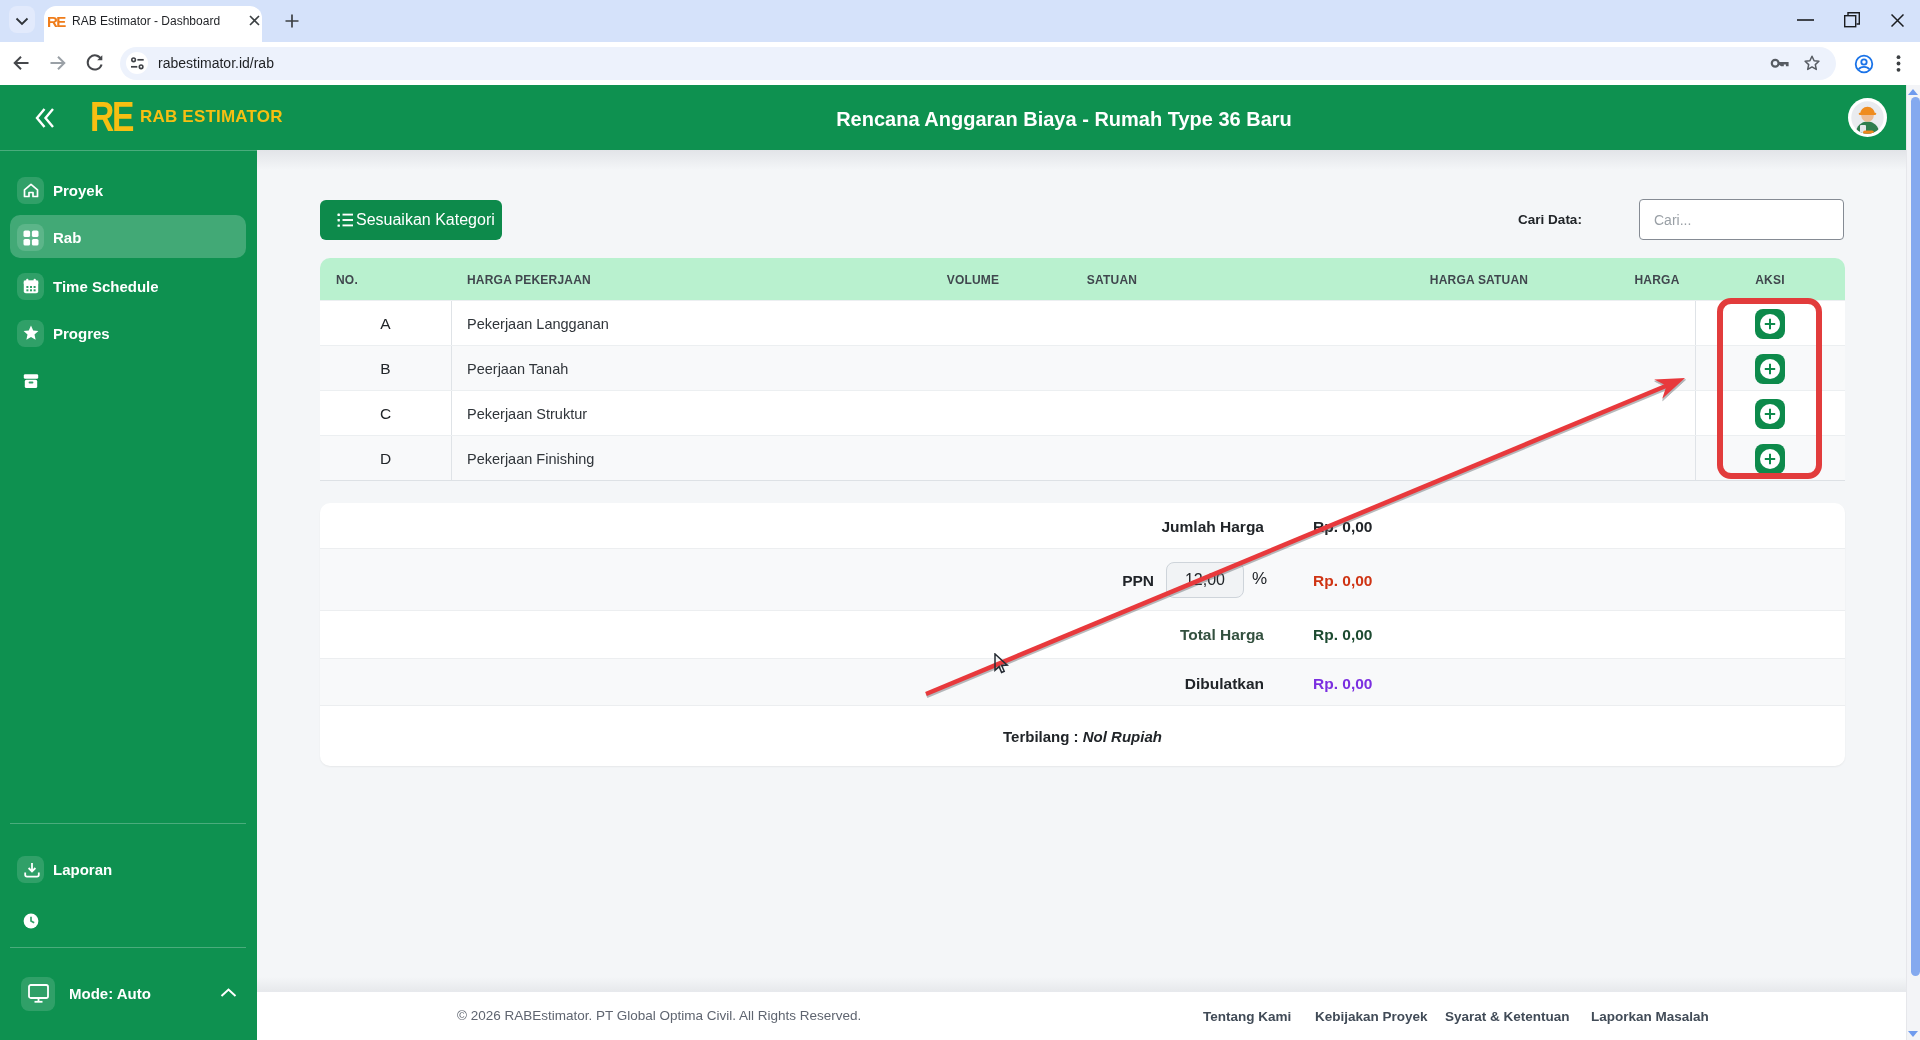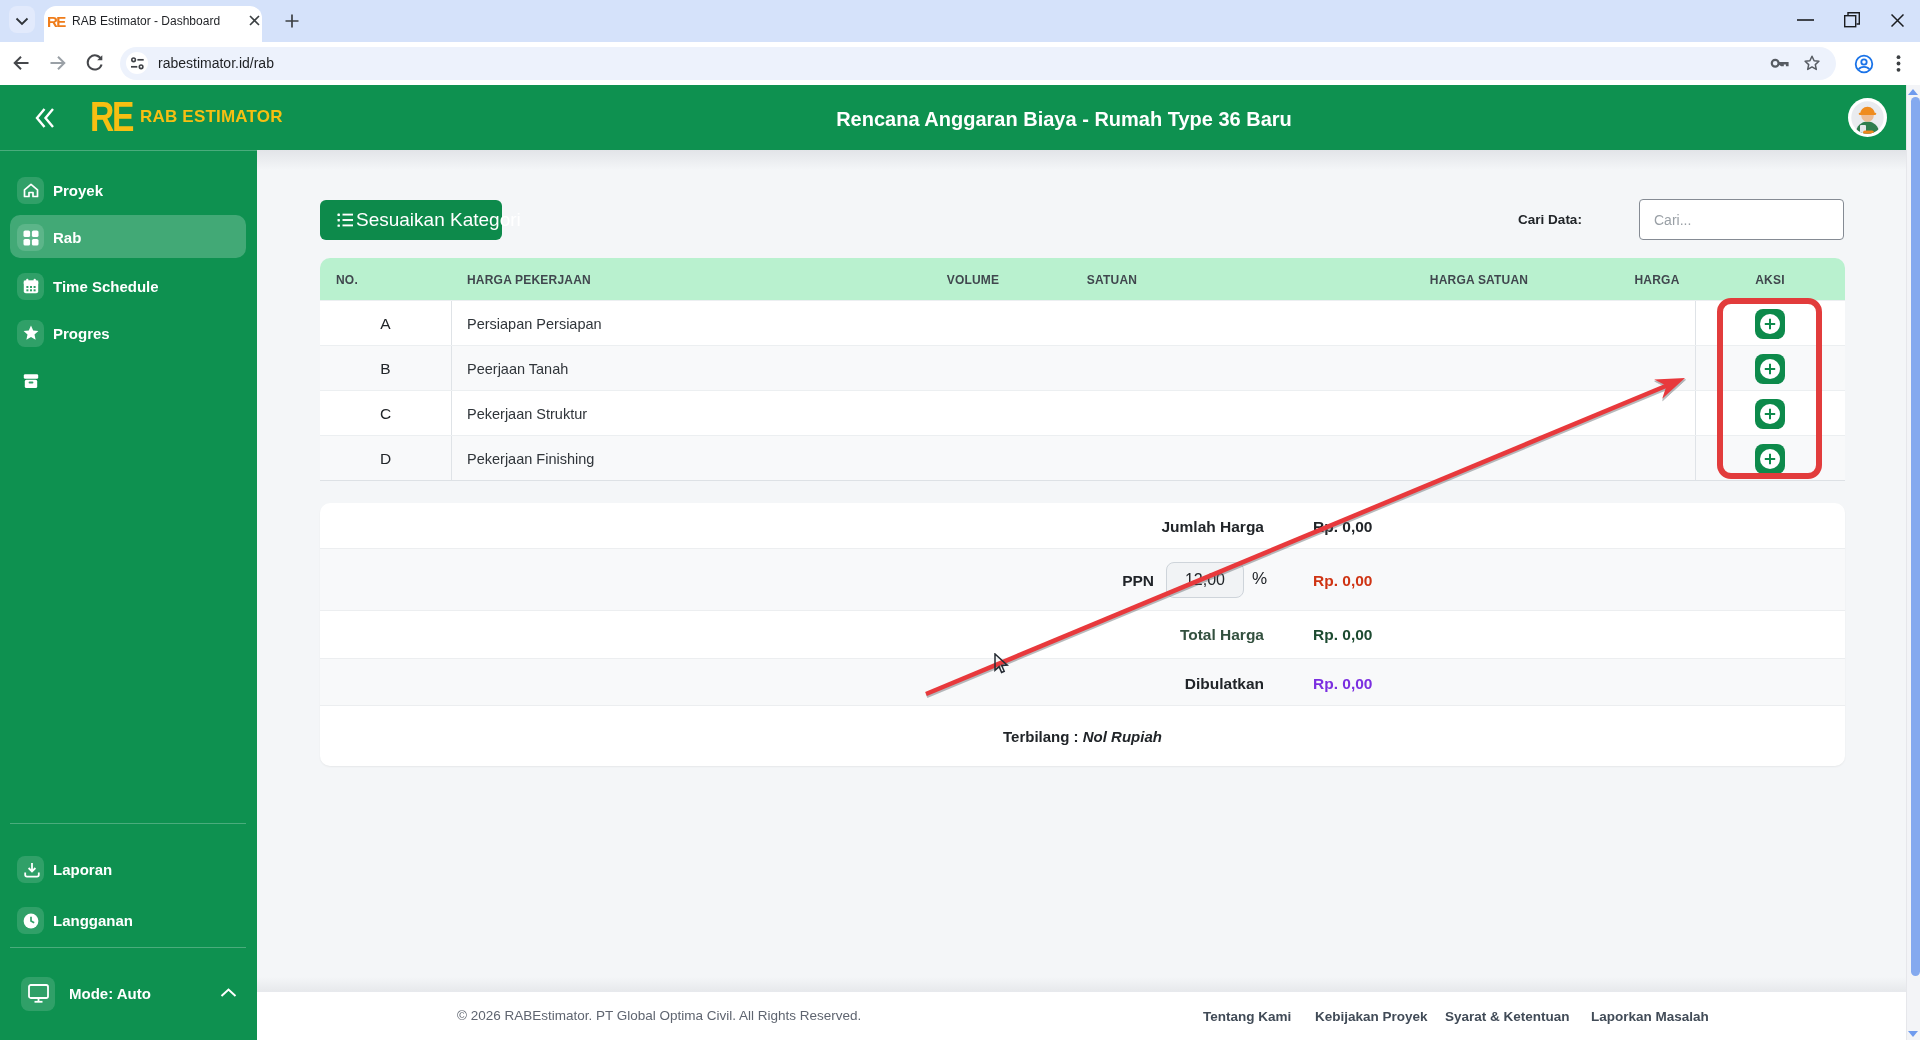--- a/index.html
+++ b/index.html
@@ -26,21 +26,21 @@
   #main::after { content:''; position:absolute; left:0; bottom:0; width:100%; height:14px; background:linear-gradient(rgba(244,246,248,0), #e7e9ec); }
   #footer { left:257px; top:991px; width:1649px; height:49px; background:#fff; border-top:1px solid #e7e9ed; }
 
   .navitem { position:absolute; left:0; width:257px; height:47px; }
   .navicon { position:absolute; left:17px; top:10px; width:27px; height:27px; border-radius:8px; background:rgba(255,255,255,.14); }
   .navlabel { position:absolute; left:53px; top:15px; color:#fff; font-weight:bold; font-size:15px; }
   .navactive { position:absolute; left:10px; top:65px; width:236px; height:43px; border-radius:10px; background:rgba(255,255,255,.22); }
   .sidediv { position:absolute; left:10px; width:236px; height:1px; background:rgba(255,255,255,.25); }
 
   
-  #btnkat { left:320px; top:200px; width:182px; height:40px; background:#0d8a4b; border-radius:6px; color:#fff; font-size:19px; line-height:40px; white-space:nowrap; }
+  #btnkat { left:320px; top:200px; width:182px; height:40px; background:#0d8a4b; border-radius:6px; color:#fff; font-size:16px; line-height:40px; white-space:nowrap; }
   #caridata { left:1470px; top:212px; width:160px; text-align:center; font-weight:bold; font-size:13.5px; color:#212529; }
   #cariinput { left:1639px; top:199px; width:205px; height:41px; background:#fff; border:1px solid #858b94; border-radius:4px; }
   #cariph { left:1654px; top:212px; font-size:14px; color:#9aa0a6; }
 
   
   #thead { left:320px; top:258px; width:1525px; height:42px; background:#b9f1cf; border-radius:10px 10px 0 0; }
   .th { position:absolute; top:15px; font-weight:bold; font-size:12px; color:#40474e; letter-spacing:.2px; }
   .trow { position:absolute; left:320px; width:1525px; height:45px; background:#fff; border-top:1px solid #eceff1; }
   .trowalt { background:#f8f9fa; }
   .tno { position:absolute; left:0; top:14px; width:131px; text-align:center; font-size:15.5px; color:#212529; }
@@ -93,24 +93,20 @@
     </div>
   <div class="navitem" style="top:113px">
       <div class="navicon"></div>
       <div class="navlabel">Time Schedule</div>
     </div>
   <div class="sidediv" style="top:673px"></div>
   <div class="navitem" style="top:696px">
       <div class="navicon"></div>
       <div class="navlabel">Laporan</div>
     </div>
-  <div class="navitem" style="top:747px">
-      <div class="navicon"></div>
-      <div class="navlabel">Langganan</div>
-    </div>
   <div class="sidediv" style="top:797px"></div>
   <div class="navitem" style="top:820px">
       <div class="navicon" style="left:21px;width:34px;height:34px;top:7px"></div>
       <div class="navlabel" style="left:69px;top:15px">Mode: Auto</div>
     </div>
 </div>
 <div id="main" class="abs"></div>
 
 <div id="btnkat" class="abs" style="text-align:left;padding-left:36px">Sesuaikan Kategori</div>
 <div id="caridata" class="abs">Cari Data:</div>
@@ -121,21 +117,21 @@
   <div class="th" style="left:16px">NO.</div>
   <div class="th" style="left:147px">HARGA PEKERJAAN</div>
   <div class="th" style="left:603px;width:100px;text-align:center">VOLUME</div>
   <div class="th" style="left:742px;width:100px;text-align:center">SATUAN</div>
   <div class="th" style="left:1079px;width:160px;text-align:center">HARGA SATUAN</div>
   <div class="th" style="left:1287px;width:100px;text-align:center">HARGA</div>
   <div class="th" style="left:1400px;width:100px;text-align:center">AKSI</div>
 </div>
 <div class="trow abs" style="top:300px">
     <div class="tno">A</div>
-    <div class="tname">Persiapan Persiapan</div>
+    <div class="tname">Pekerjaan Langganan</div>
     <div class="vline1"></div>
     <div class="vline2"></div>
     <div class="plusbtn"><svg width="30" height="30">
         <circle cx="15" cy="15" r="10" fill="#fff"></circle>
         <path d="M9.8 15 H20.2 M15 9.8 V20.2" stroke="#0d8a4b" stroke-width="2"></path>
       </svg></div>
   </div>
 <div class="trow trowalt abs" style="top:345px">
     <div class="tno">B</div>
     <div class="tname">Peerjaan Tanah</div>

